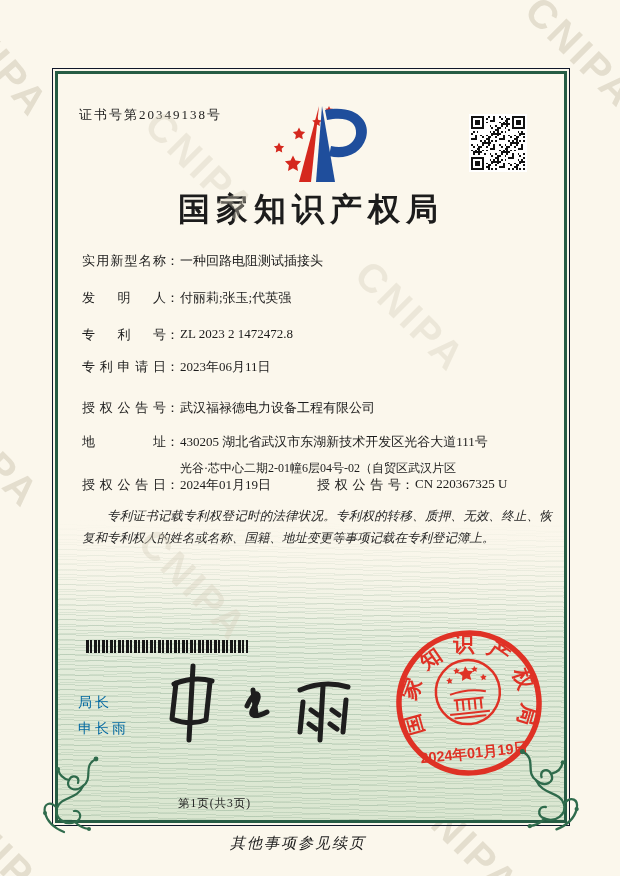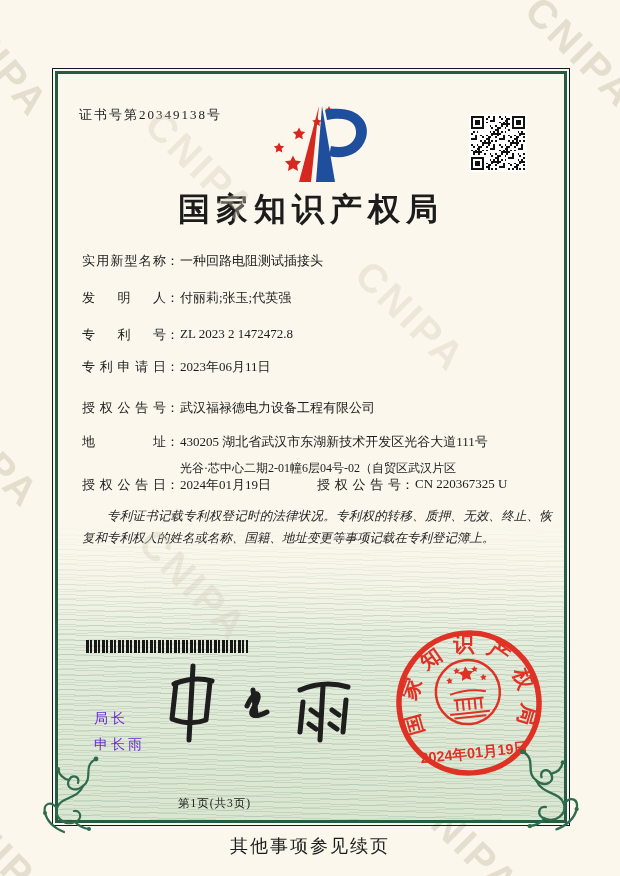--- a/index.html
+++ b/index.html
@@ -29,30 +29,30 @@
   .fvalue{display:inline-block;vertical-align:top;}
   .addr2{position:absolute;left:122px;font-size:12px;white-space:nowrap;margin-top:8px;}
   .gap2{display:inline-block;width:46px;}
   .legal{position:absolute;left:24px;top:432px;width:470px;font-size:12.5px;
          font-style:italic;line-height:21.5px;text-align:justify;color:#242424;}
   .legal p{margin:0 0 4px 0;text-indent:2em;}
   .barcode{position:absolute;left:28px;top:566px;width:162px;height:13px;z-index:3;
       background:
         repeating-linear-gradient(90deg,#161616 0 2px,rgba(0,0,0,0) 2px 4px),
         repeating-linear-gradient(90deg,#161616 0 3px,rgba(0,0,0,0) 3px 8px);}
-  .signer{position:absolute;left:36px;z-index:3;font-family:"Liberation Sans","DejaVu Sans",sans-serif;
-          font-size:14px;font-weight:500;letter-spacing:3px;color:#6d28d9;margin-top:16px;}
+  .signer{position:absolute;left:20px;z-index:3;font-family:"Liberation Sans","DejaVu Sans",sans-serif;
+          font-size:14px;font-weight:500;letter-spacing:3px;color:#0369a1;}
   .sig{position:absolute;left:92px;top:580px;width:240px;height:110px;z-index:3;}
   .sealwrap{position:absolute;left:316px;top:534px;width:190px;height:190px;
             transform:rotate(-6deg);z-index:7;opacity:.94;}
   .page-num{position:absolute;left:120px;width:200px;top:722px;text-align:left;
             font-size:11.5px;letter-spacing:1px;z-index:3;}
   .ornament{position:absolute;z-index:6;}
   .continuation{position:absolute;left:230px;width:160px;top:834px;
-                font-size:18px;letter-spacing:2px;z-index:2;}
+                font-size:15px;letter-spacing:2px;z-index:2;font-style:italic;}
 </style>
 </head>
 <body>
 
 <div id="page">
 
   <div class="wm" style="left:-30px;top:-8px;transform:rotate(50deg);">CNIPA</div>
   <div class="wm" style="left:548px;top:-12px;transform:rotate(45deg);">CNIPA</div>
   <div class="wm faint" style="left:168px;top:102px;transform:rotate(45deg);z-index:3;">CNIPA</div>
   <div class="wm faint" style="left:378px;top:252px;transform:rotate(45deg);z-index:3;">CNIPA</div>

